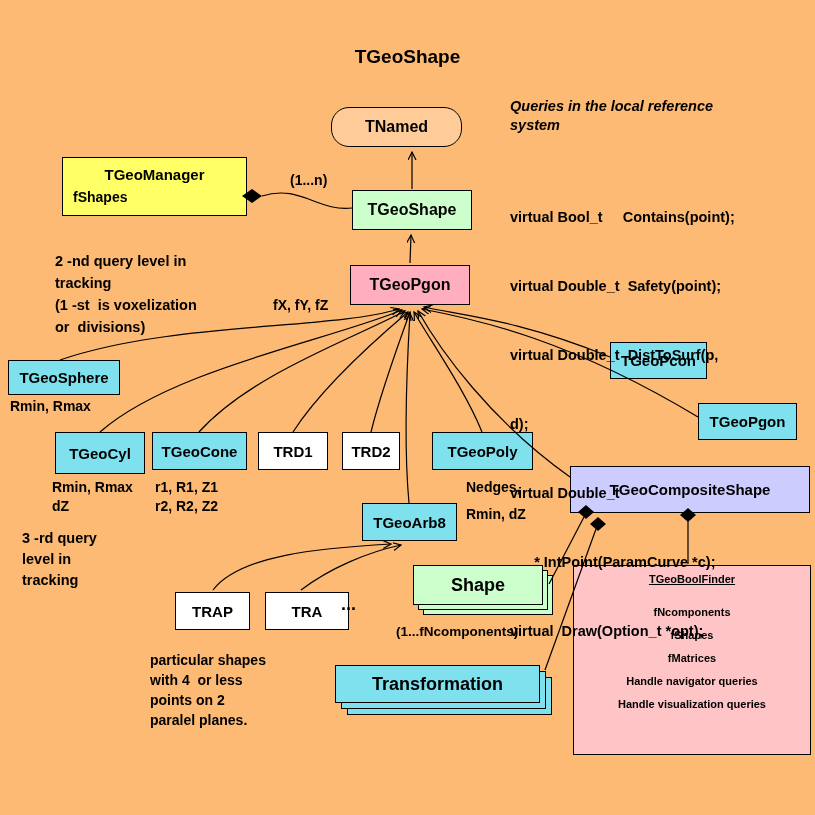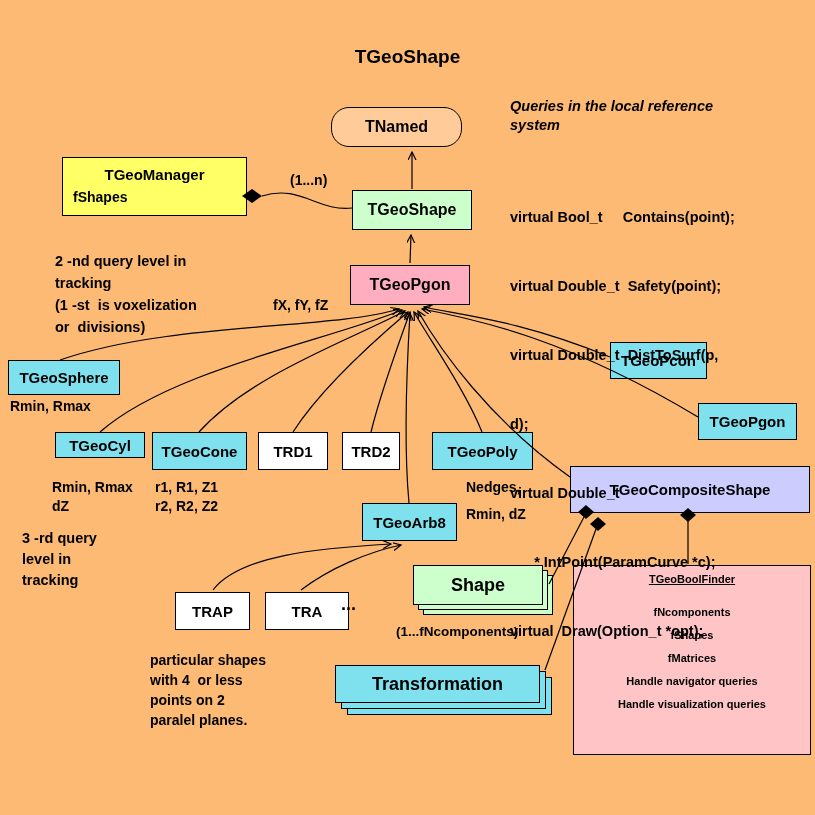--- a/index.html
+++ b/index.html
@@ -8,21 +8,21 @@
 
   #diagram-title { position:absolute; left:0; top:46px; width:100%; text-align:center;
                    font-size:19px; font-weight:bold; }
 
   .box { position:absolute; border:1px solid #000; display:flex; align-items:center;
          justify-content:center; font-weight:bold; font-size:15px; }
   #tnamed        { left:331px; top:107px; width:131px; height:40px; background:var(--c-tnamed); font-size:16px;border-radius:18px; }
   #tgeoshape     { left:352px; top:190px; width:120px; height:40px; background:var(--c-green); font-size:16px; }
   #tgeobbox      { left:350px; top:265px; width:120px; height:40px; background:var(--c-pink); font-size:16px; }
   #tgeosphere    { left:8px;   top:360px; width:112px; height:35px; background:var(--c-cyan); }
-  #tgeocyl       { left:55px;  top:432px; width:90px;  height:26px; background:var(--c-cyan); }
+  #tgeocyl       { left:55px;  top:432px; width:90px;  height:42px; background:var(--c-cyan); }
   #tgeocone      { left:152px; top:432px; width:95px;  height:38px; background:var(--c-cyan); }
   #trd1          { left:258px; top:432px; width:70px;  height:38px; background:#fff; }
   #trd2          { left:342px; top:432px; width:58px;  height:38px; background:#fff; }
   #tgeopoly      { left:432px; top:432px; width:101px; height:38px; background:var(--c-cyan); }
   #tgeopcon      { left:610px; top:342px; width:97px;  height:37px; background:var(--c-cyan); }
   #tgeopgon      { left:698px; top:403px; width:99px;  height:37px; background:var(--c-cyan); }
   #tgeocomposite { left:570px; top:466px; width:240px; height:47px; background:var(--c-lavender); }
   #tgeoarb8      { left:362px; top:503px; width:95px;  height:38px; background:var(--c-cyan); }
   #trap          { left:175px; top:592px; width:75px;  height:38px; background:#fff; }
   #tra           { left:265px; top:592px; width:84px;  height:38px; background:#fff; }

